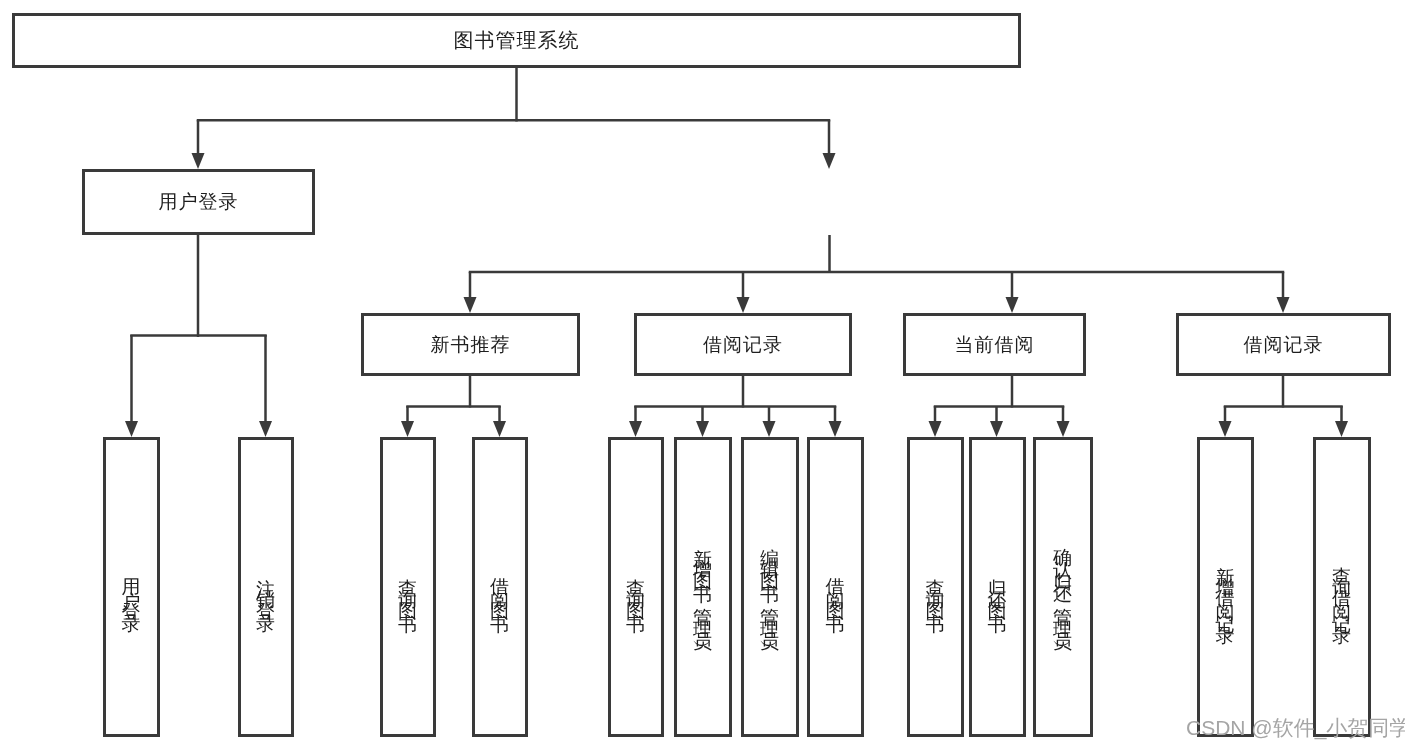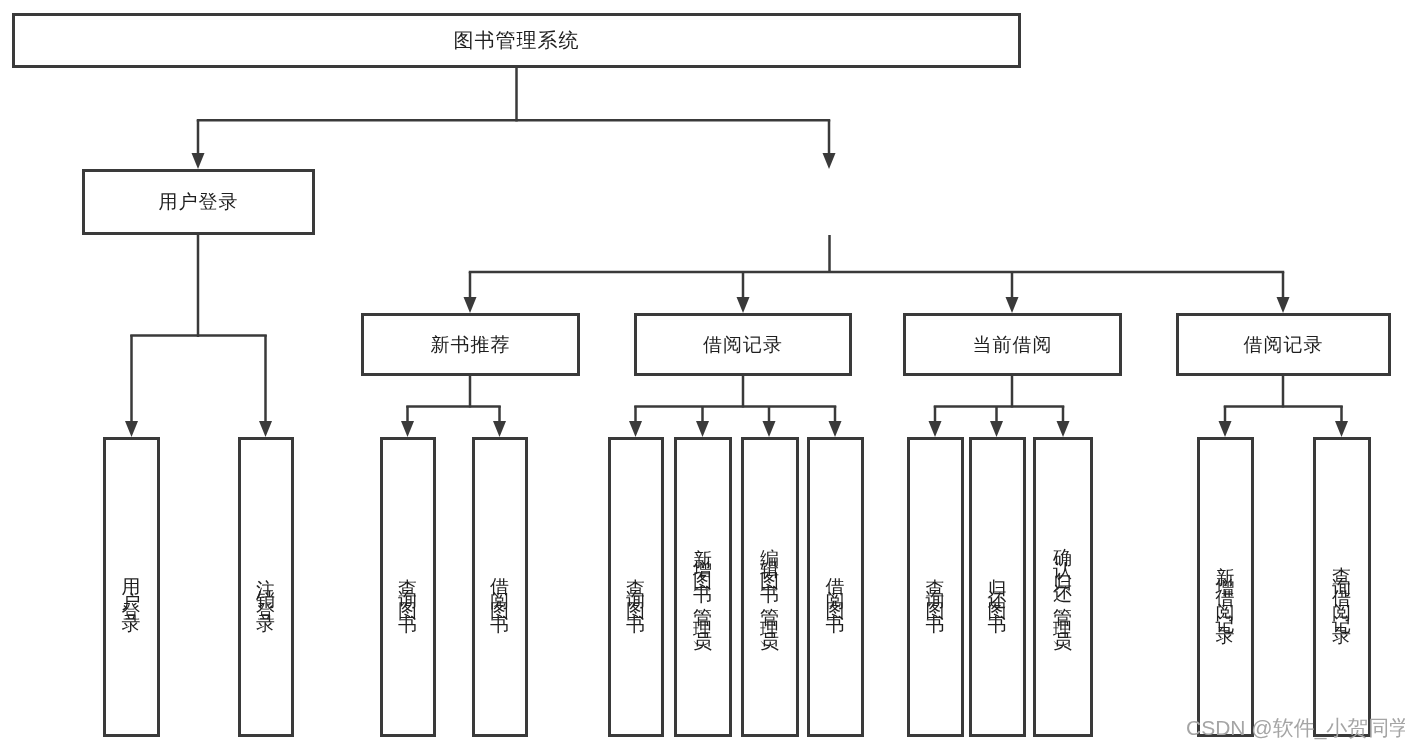--- a/index.html
+++ b/index.html
@@ -153,21 +153,21 @@
   <div class="hbox" style="left:82px; top:169px; width:233px; height:66px;">
     <span>用户登录</span>
   </div>
 
   <div class="hbox" style="left:361px; top:313px; width:219px; height:63px;">
     <span>新书推荐</span>
   </div>
   <div class="hbox" style="left:634px; top:313px; width:218px; height:63px;">
     <span>借阅记录</span>
   </div>
-  <div class="hbox" style="left:903px; top:313px; width:219px; height:63px;">
+  <div class="hbox" style="left:903px; top:313px; width:183px; height:63px;">
     <span>当前借阅</span>
   </div>
   <div class="hbox" style="left:1176px; top:313px; width:215px; height:63px;justify-content:center;">
     <span>借阅记录</span>
   </div>
 
   <div class="vbox" style="left:103px; width:57px;">
     <span>用户登录</span>
   </div>
   <div class="vbox" style="left:238px; width:56px;">

